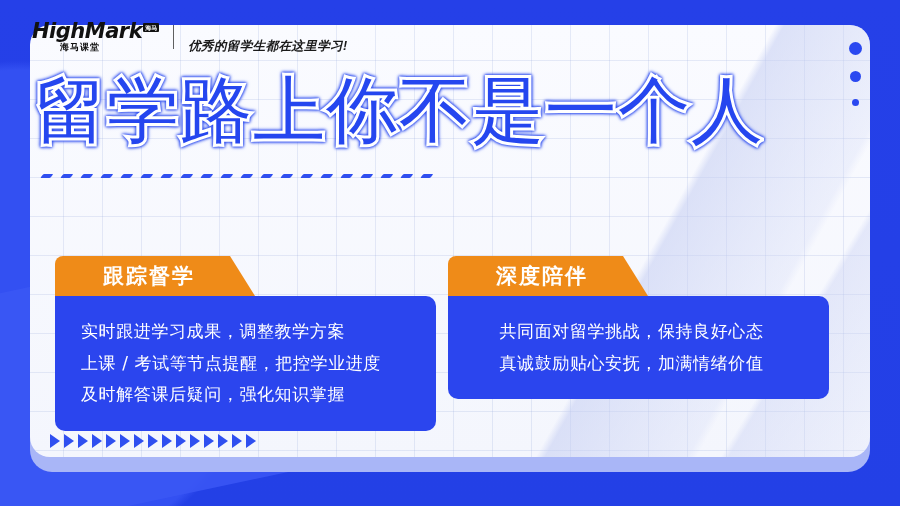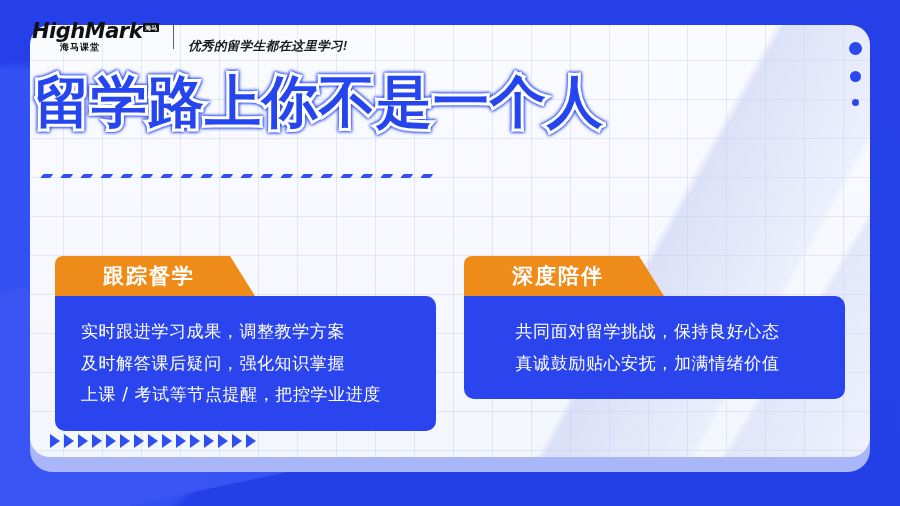--- a/index.html
+++ b/index.html
@@ -77,41 +77,41 @@
   }
   .divider{width:1px;height:24px;background:#2b2b2b;opacity:.75;}
   .tagline{
     font-size:12.5px;color:#1a1a1a;font-weight:bold;font-style:italic;
     letter-spacing:.4px;white-space:nowrap;margin-top:20px;
   }
 
   
   .headline{
     position:absolute;left:34px;top:74px;z-index:6;white-space:nowrap;
-    font-size:56px;font-weight:bold;line-height:1;
+    font-size:72px;font-weight:normal;line-height:1;
     font-family:"DejaVu Sans","Liberation Sans",sans-serif;
     color:#2546ef;letter-spacing:1px;
     -webkit-text-stroke:6px #ffffff;
     paint-order:stroke fill;
     filter:drop-shadow(0 0 1.4px #2546ef) drop-shadow(0 0 1.4px #2546ef);
   }
 
   
   .dashrow{position:absolute;left:42px;top:174px;z-index:6;display:flex;gap:10px;}
   .dashrow i{display:block;width:10px;height:3.5px;background:#2f4ff0;transform:skewX(-38deg);border-radius:1px;}
 
   
   .subtitle{
     position:absolute;left:0;right:0;top:200px;text-align:center;z-index:6;
     font-size:27px;font-weight:bold;color:#2546ef;letter-spacing:1.5px;
     font-family:"DejaVu Sans","Liberation Sans",sans-serif;
   }
 
   
-  .cards{position:absolute;left:55px;top:256px;width:790px;display:flex;gap:28px;z-index:6;}
+  .cards{position:absolute;left:55px;top:256px;width:790px;display:flex;gap:12px;z-index:6;}
   .fcard{position:relative;width:381px;}
   .fhead{
     position:relative;height:40px;width:200px;background:#ef8b18;
     display:flex;align-items:center;justify-content:center;
     border-radius:8px 0 0 0;
     clip-path:polygon(0 0, 175px 0, 200px 100%, 0 100%);
   }
   .fhead span{
     color:#fff;font-size:21px;font-weight:bold;letter-spacing:2px;
     font-family:"DejaVu Sans","Liberation Sans",sans-serif;
@@ -196,22 +196,22 @@
 
 
   <div class="cards">
 
     <div class="fcard left">
       <div class="fhead">
         <span>跟踪督学</span>
       </div>
       <div class="fbody">
         <p>实时跟进学习成果，调整教学方案</p>
+        <p>上课 / 考试等节点提醒，把控学业进度</p>
         <p>及时解答课后疑问，强化知识掌握</p>
-        <p>上课 / 考试等节点提醒，把控学业进度</p>
       </div>
     </div>
 
     <div class="fcard right">
       <div class="fhead">
         <span>深度陪伴</span>
       </div>
       <div class="fbody">
         <p>共同面对留学挑战，保持良好心态</p>
         <p>真诚鼓励贴心安抚，加满情绪价值</p>

